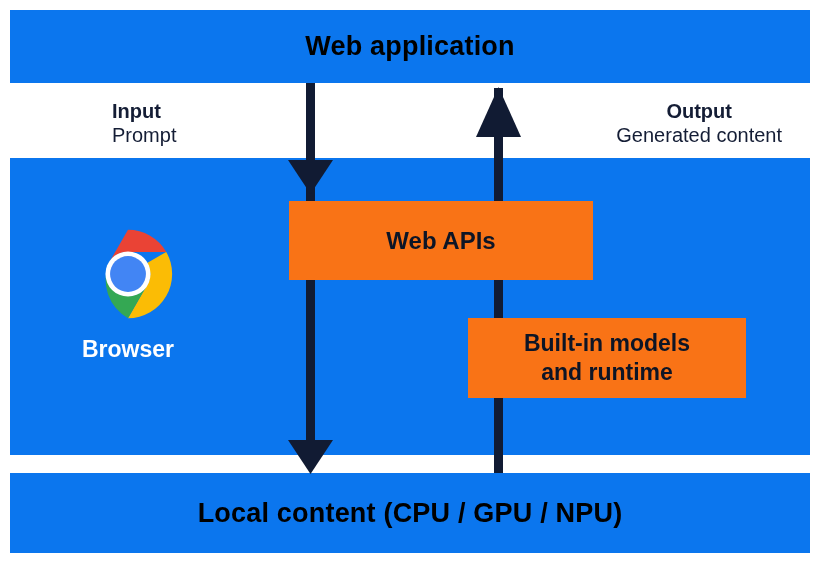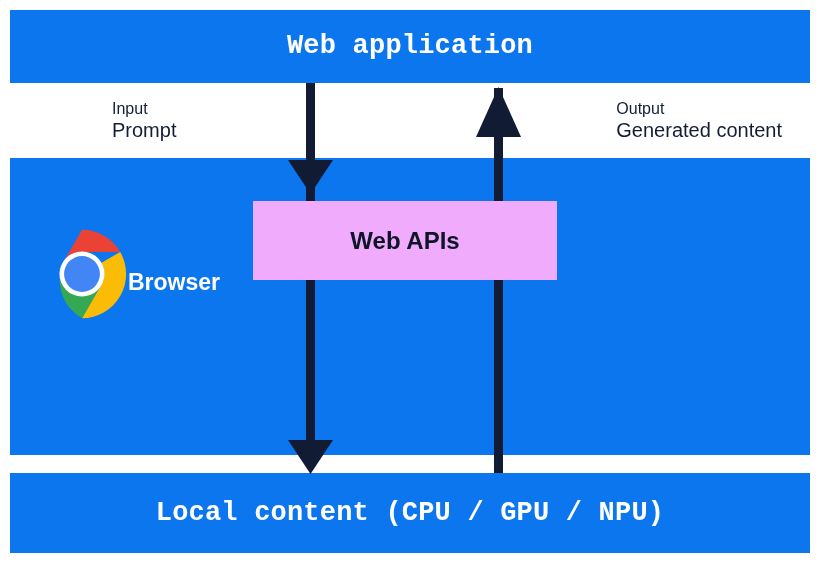--- a/index.html
+++ b/index.html
@@ -26,82 +26,82 @@
   }
   #panel-browser {
     left:10px; top:158px; width:800px; height:297px;
   }
   #panel-local-hardware {
     left:10px; top:473px; width:800px; height:80px;
     display:flex; align-items:center; justify-content:center;
   }
 
   .panel-title {
-    color:#ffffff;
+    color:#000000;
     font-size:27px;
     font-weight:bold;
     letter-spacing:0.2px;
     line-height:1;
-    font-family:Liberation Mono, monospace;
   }
 
   
   #arrow-layer {
     position:absolute;
     left:0; top:0; width:820px; height:566px;
     pointer-events:none;
   }
 
   
   .io-label {
     position:absolute;
     color:#141D35;
     line-height:1.18;
   }
   .io-kind {
     display:block;
-    font-size:16px;
-    font-weight:normal;
+    font-size:20px;
+    font-weight:bold;
   }
   .io-value {
     display:block;
     font-size:20px;
     font-weight:normal;
   }
   #io-input  { left:112px; top:100px; text-align:left; }
-  #io-output { right:38px;  top:100px; text-align:left; }
+  #io-output { right:38px;  top:100px; text-align:center; }
 
   
   .box-yellow {
     position:absolute;
-    background:#f0abfc;
+    background:#f97316;
     display:flex;
     align-items:center;
     justify-content:center;
     text-align:center;
     color:#0D1526;
     font-weight:bold;
+    margin-left:36px;
   }
   #box-web-apis {
     left:253px; top:201px; width:304px; height:79px;
     font-size:24px;
   }
   #box-builtin-models {
     left:432px; top:318px; width:278px; height:80px;
     font-size:23px;
     line-height:1.25;
   }
 
   
   #browser-block {
     position:absolute;
     left:36px; top:228px;
     width:184px;
     display:flex;
-    flex-direction:row;
+    flex-direction:column;
     align-items:center;
   }
   #chrome-logo { width:92px; height:92px; display:block; }
   #browser-label {
     margin-top:16px;
     color:#ffffff;
     font-size:23px;
     font-weight:bold;
   }
 </style>
@@ -157,14 +157,20 @@
 
       <circle cx="100" cy="100" r="39" fill="#4285F4"></circle>
     </svg>
     <span id="browser-label">Browser</span>
   </div>
 
   <div class="box-yellow" id="box-web-apis">
     <span>Web APIs</span>
   </div>
 
+  <div class="box-yellow" id="box-builtin-models">
+    <span>
+      <span>Built-in models</span><br>
+      <span>and runtime</span>
+    </span>
+  </div>
 
 </div>
 
 </body></html>

